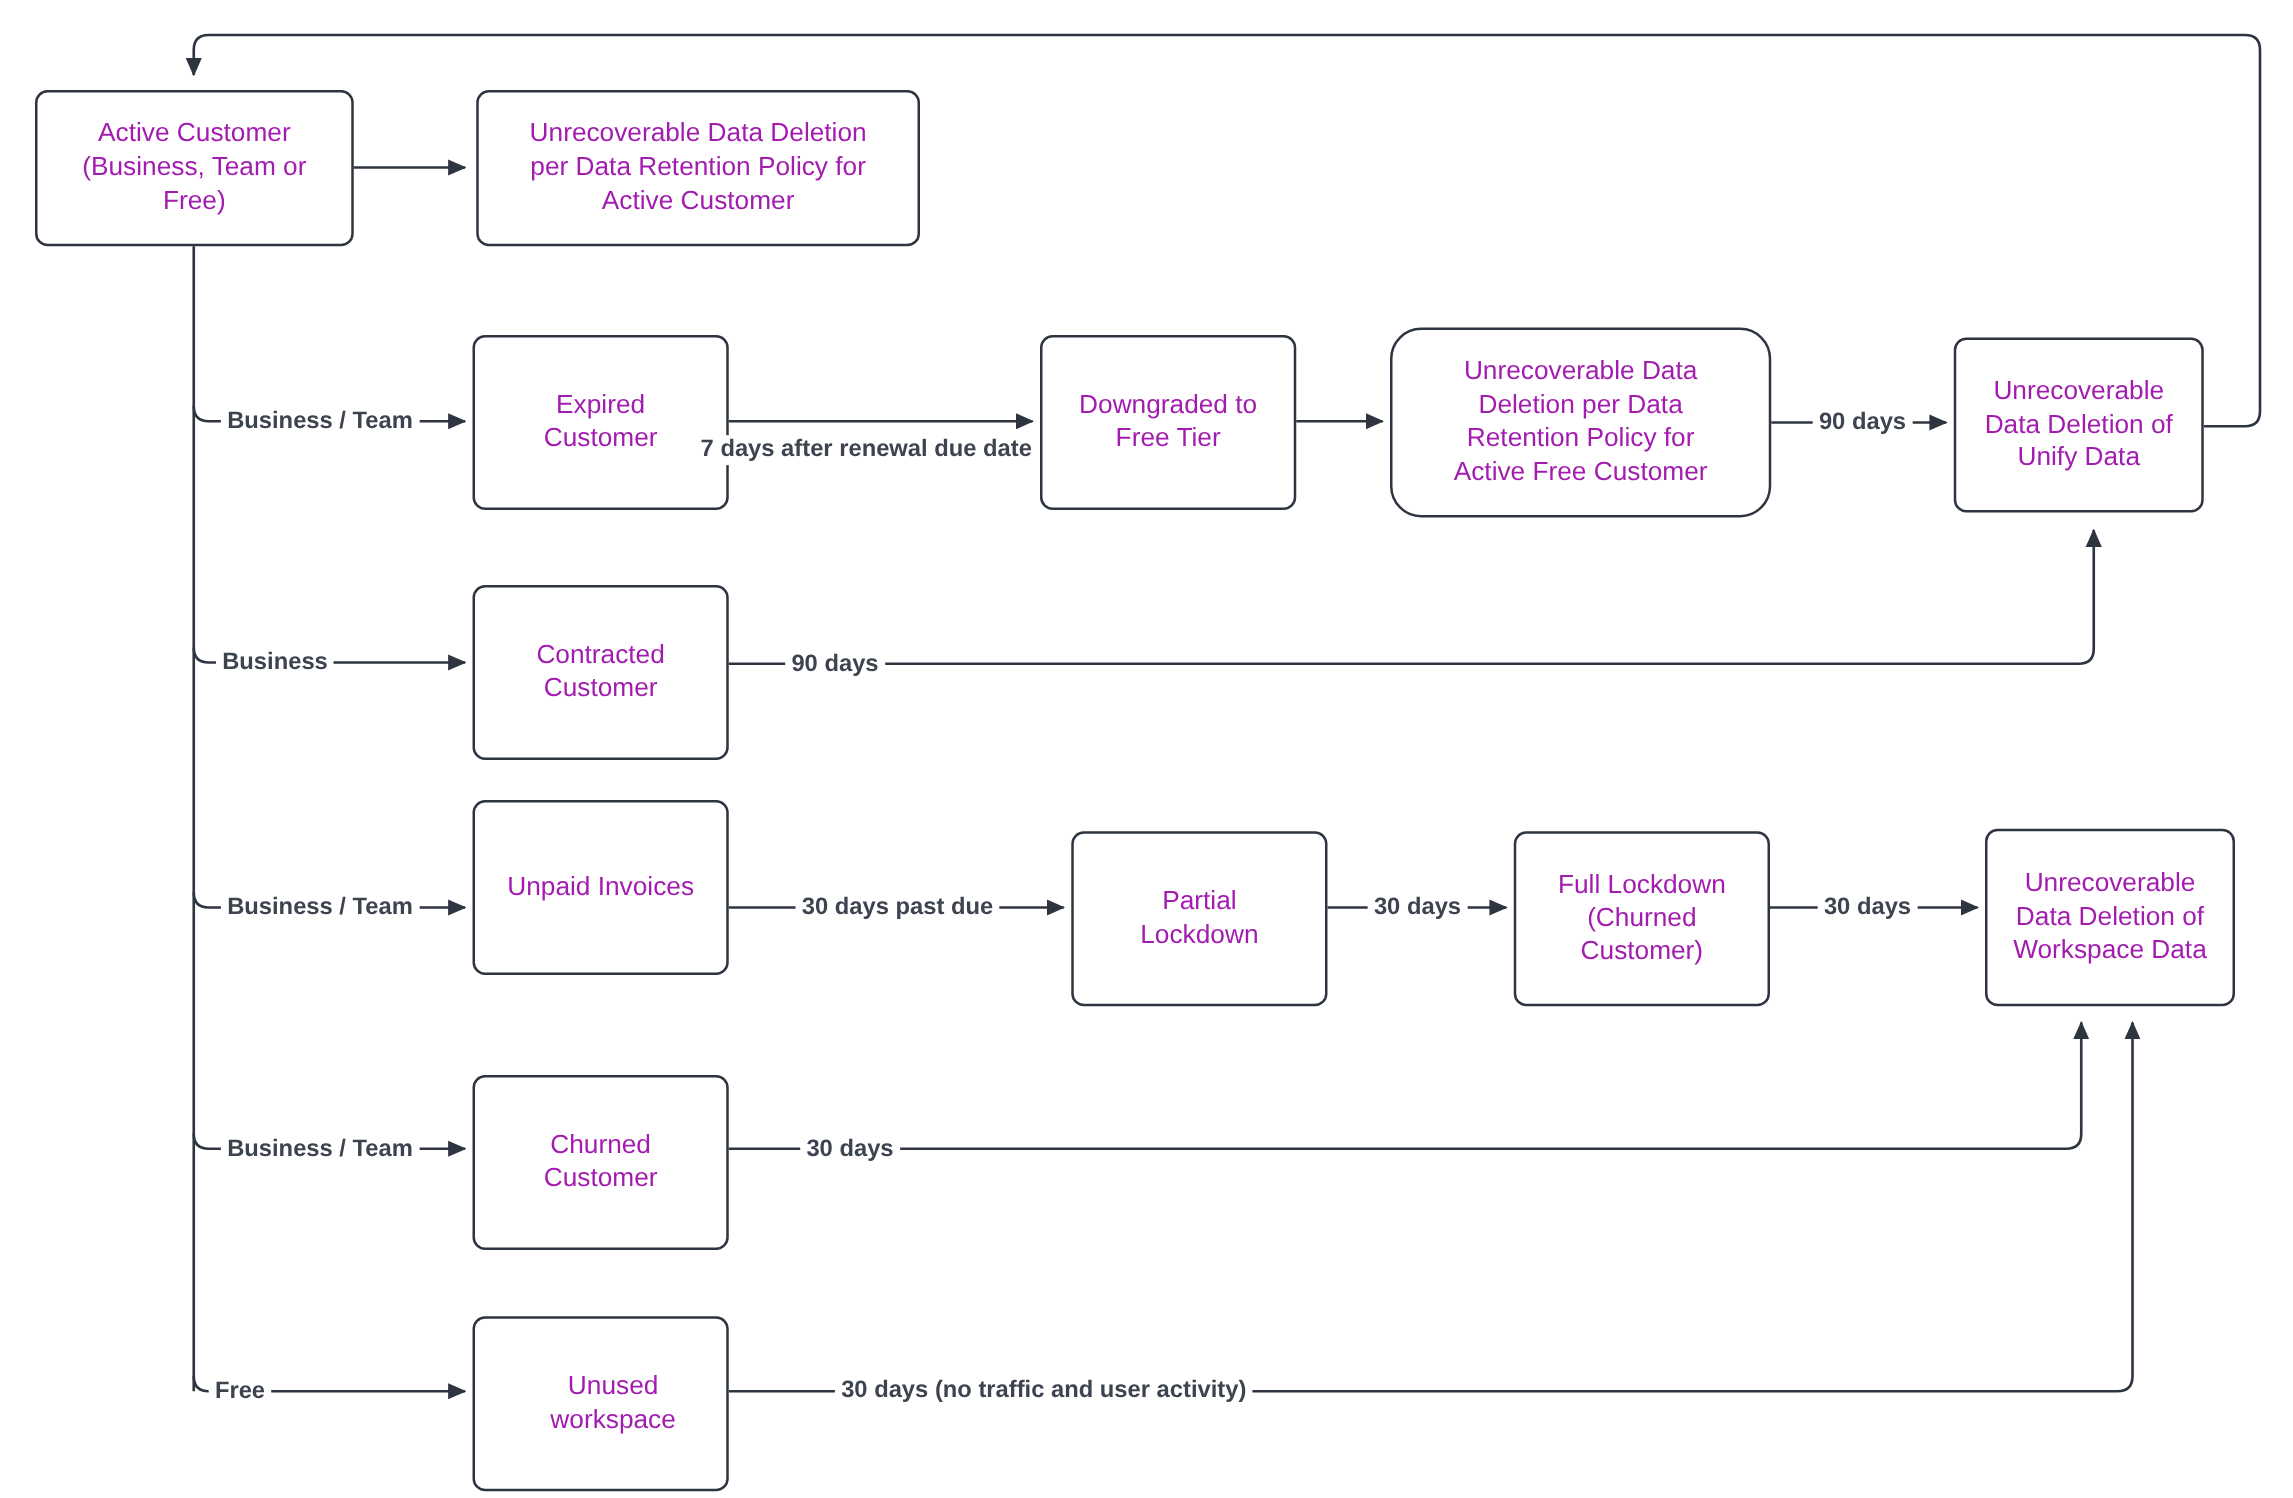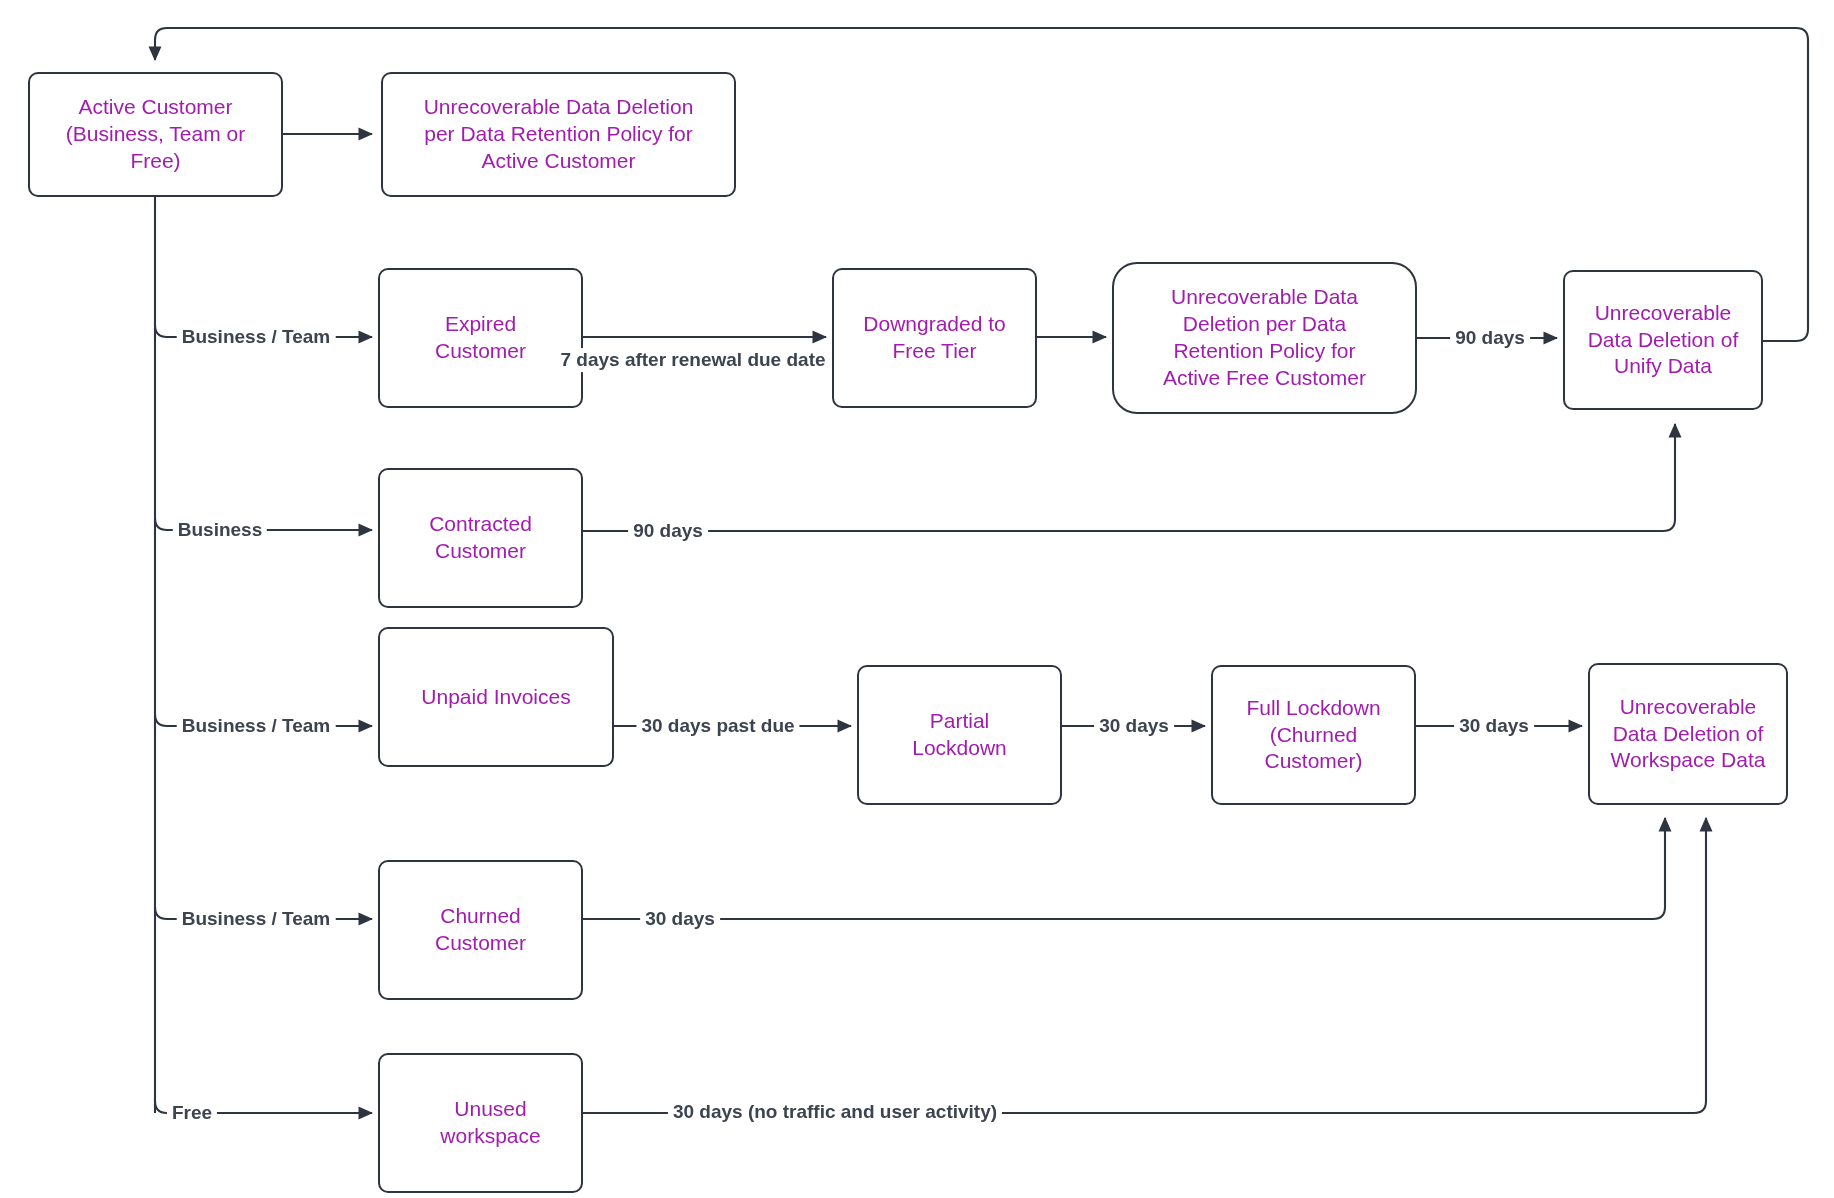--- a/index.html
+++ b/index.html
@@ -126,21 +126,21 @@
 Retention Policy for
 Active Free Customer</div>
 
   <div class="node" style="left:1563px; top:270px; width:200px; height:140px;">Unrecoverable
 Data Deletion of
 Unify Data</div>
 
   <div class="node" style="left:378px; top:468px; width:205px; height:140px;">Contracted
 Customer</div>
 
-  <div class="node" style="left:378px; top:627px; width:236px; height:140px;text-align:right;">Unpaid Invoices</div>
+  <div class="node" style="left:378px; top:640px; width:205px; height:140px;text-align:right;">Unpaid Invoices</div>
 
   <div class="node" style="left:857px; top:665px; width:205px; height:140px;">Partial
 Lockdown</div>
 
   <div class="node" style="left:1211px; top:665px; width:205px; height:140px;">Full Lockdown
 (Churned
 Customer)</div>
 
   <div class="node" style="left:1588px; top:663px; width:200px; height:142px;">Unrecoverable
 Data Deletion of

